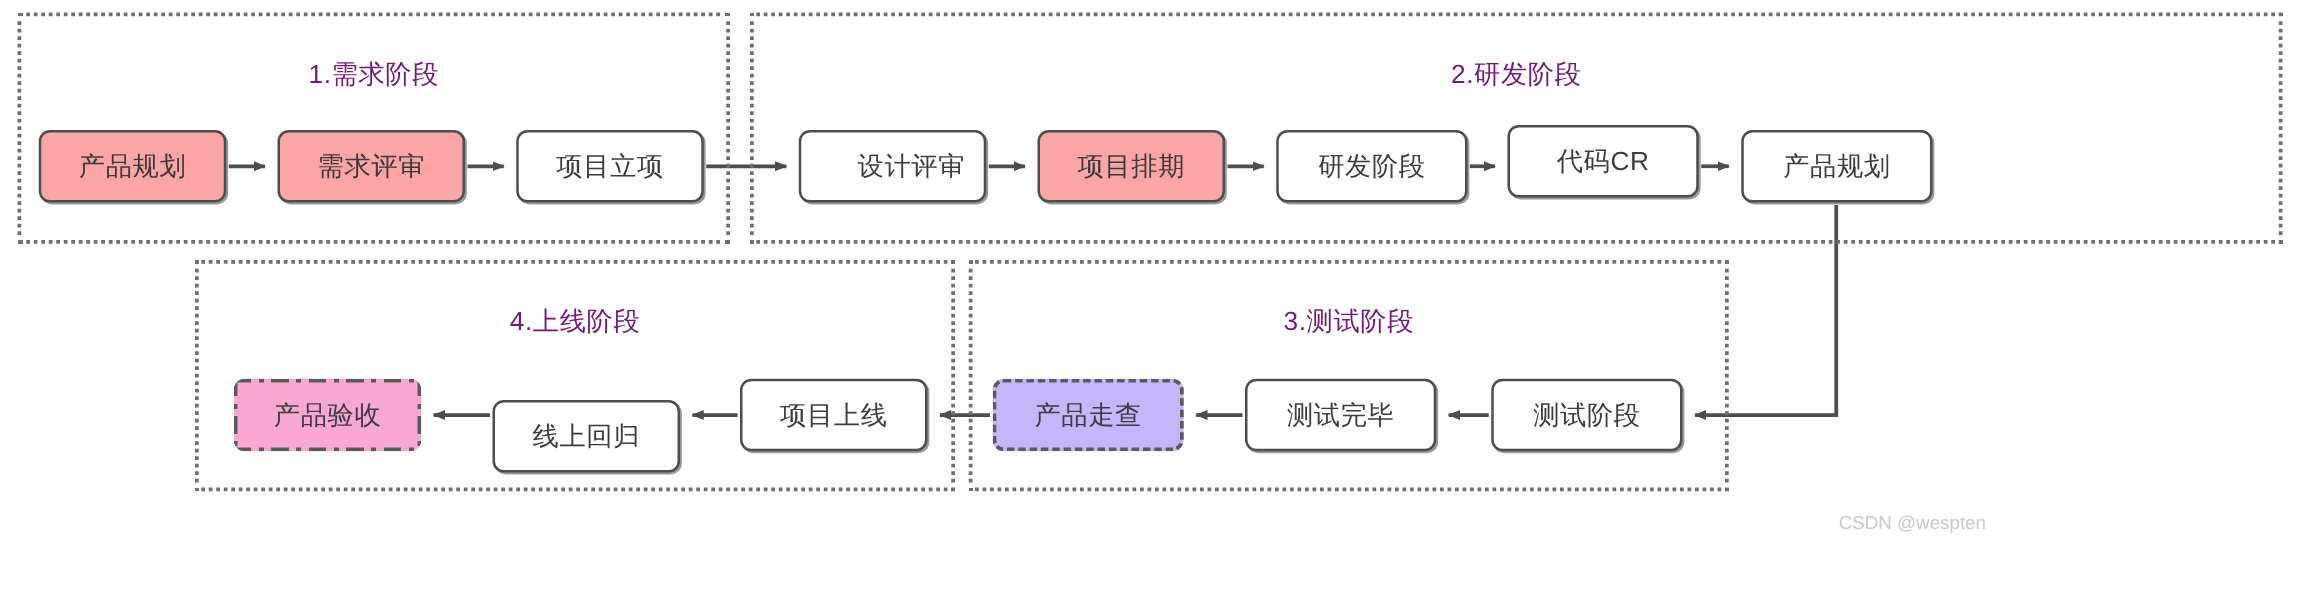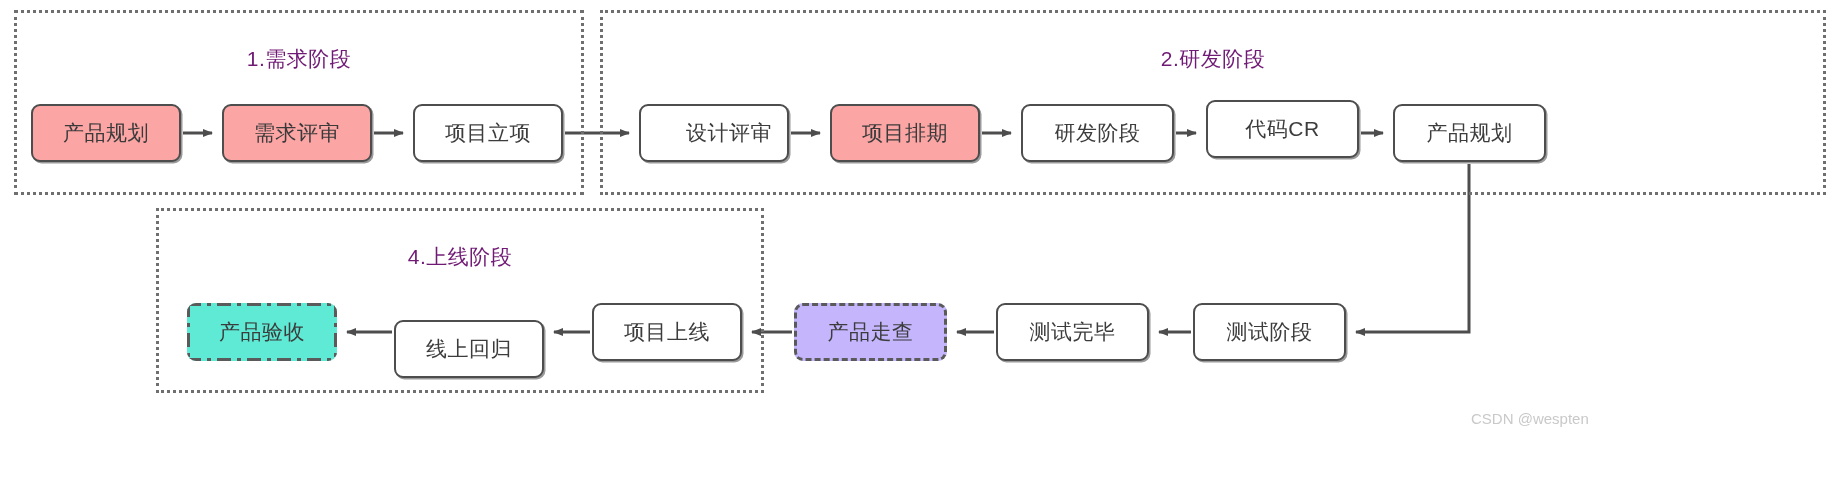--- a/index.html
+++ b/index.html
@@ -52,21 +52,21 @@
     border:2.5px solid #4d4d4d;
     box-shadow:1.5px 1.5px 0 0 #9a9a9a;
     color:#3a3a3a;
   }
   .node.dashed{
     background:#c4b5fd;
     border:3px dashed #5a5a5a;
     box-shadow:none;
   }
   .node.dashdot{
-    background:#5eead4;
+    background:#f9a8d4;
     border:3px dashed #5a5a5a;
     box-shadow:none;
   }
   .node.dashdot::before{
     content:"";
     position:absolute;
     left:-3px;top:-3px;right:-3px;bottom:-3px;
     border-radius:9px;
     background:
       repeating-linear-gradient(to right,#5a5a5a 0 14px,transparent 14px 20px,#5a5a5a 20px 24px,transparent 24px 30px) top left/100% 3px no-repeat,
@@ -114,20 +114,23 @@
   </svg>
 
   <div class="group" style="left:14px;top:10px;width:570px;height:185px;">
     <div class="group-title" style="top:32px;">1.需求阶段</div>
   </div>
 
   <div class="group" style="left:600px;top:10px;width:1226px;height:185px;">
     <div class="group-title" style="top:32px;">2.研发阶段</div>
   </div>
 
+  <div class="group" style="left:775px;top:208px;width:608px;height:185px;">
+    <div class="group-title" style="top:32px;">3.测试阶段</div>
+  </div>
 
   <div class="group" style="left:156px;top:208px;width:608px;height:185px;">
     <div class="group-title" style="top:32px;">4.上线阶段</div>
   </div>
 
   <div class="node orange" style="left:31px;top:104px;width:150px;height:58px;">产品规划</div>
   <div class="node solid" style="left:413px;top:104px;width:150px;height:58px;">项目立项</div>
   <div class="node orange" style="left:222px;top:104px;width:150px;height:58px;">需求评审</div>
   <div class="node solid" style="left:639px;top:104px;width:150px;height:58px;padding-left:30px;">设计评审</div>
   <div class="node orange" style="left:830px;top:104px;width:150px;height:58px;">项目排期</div>

